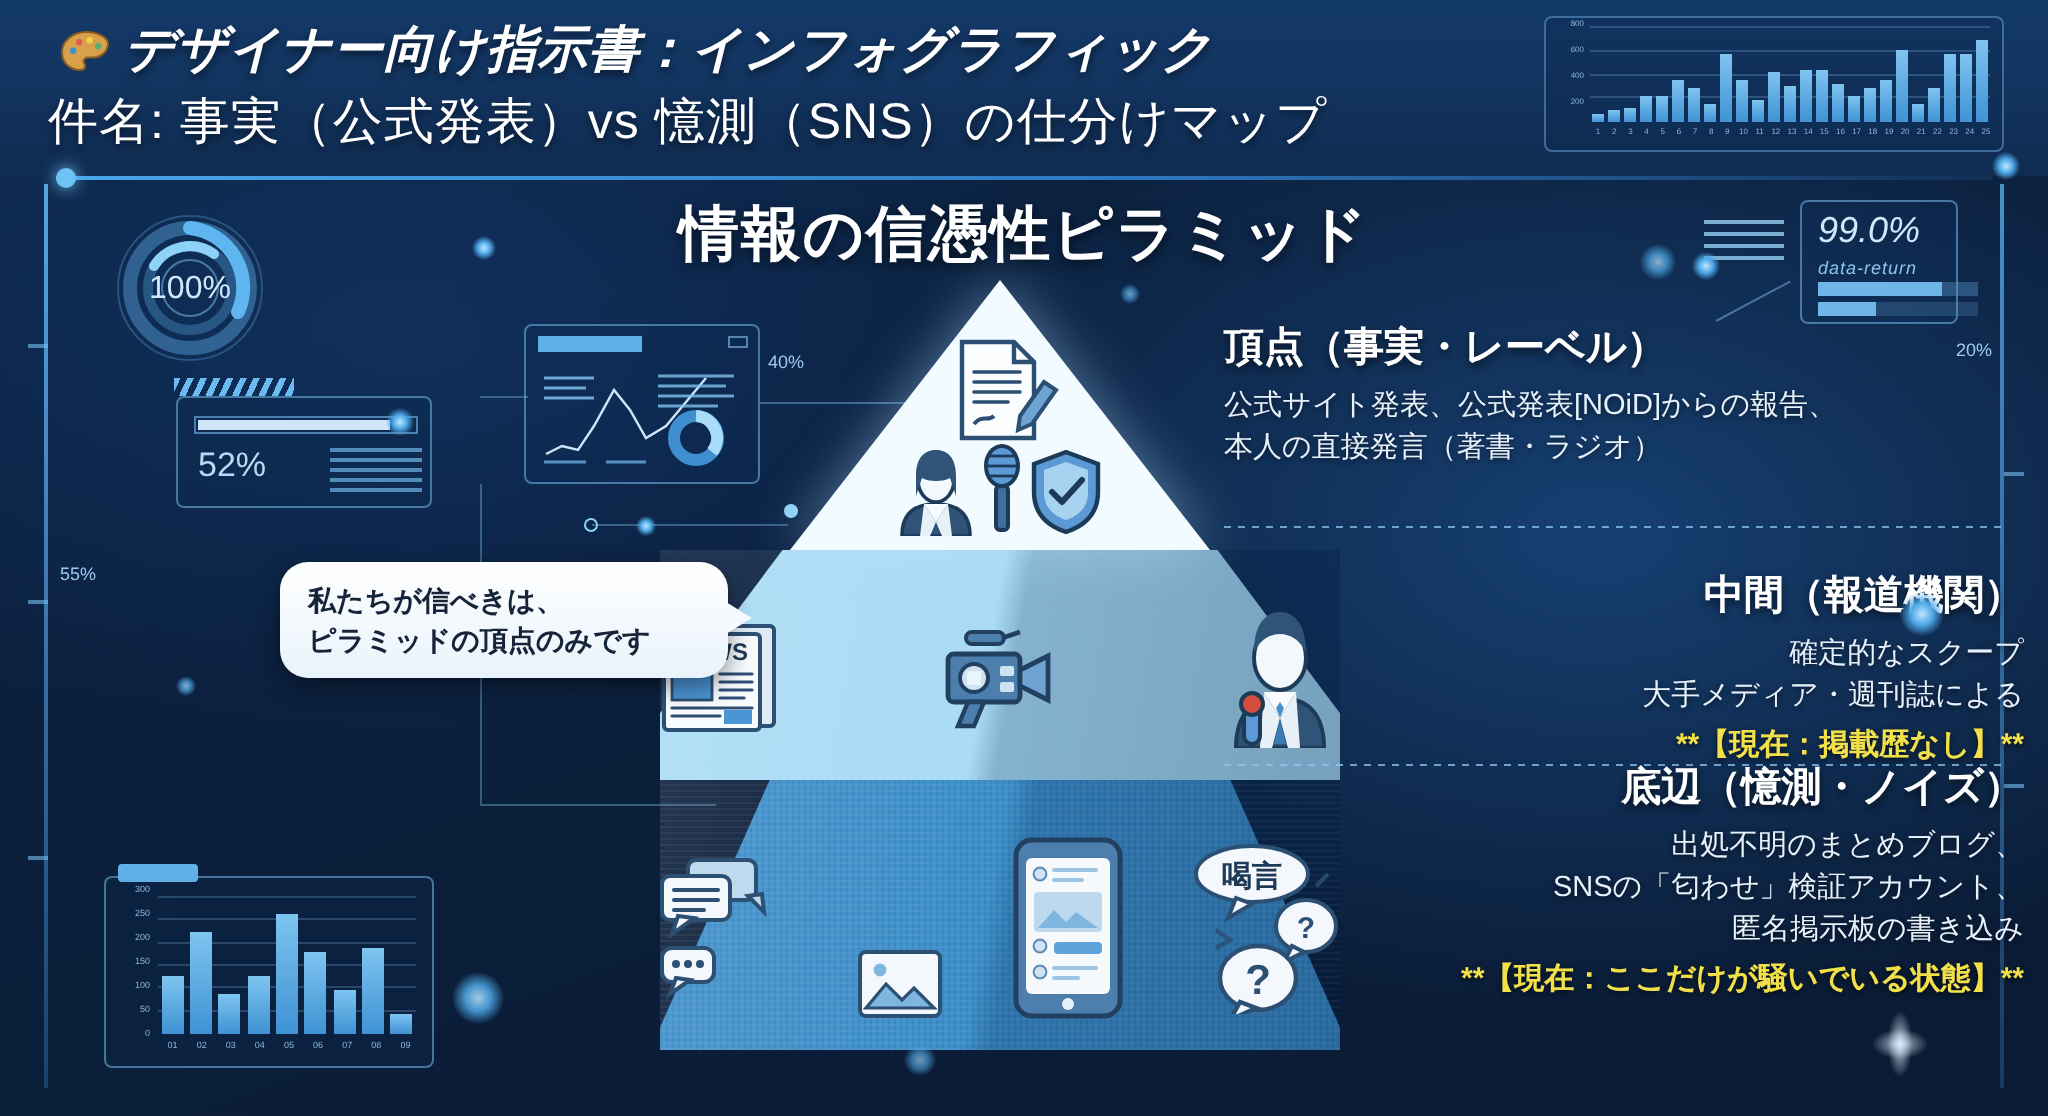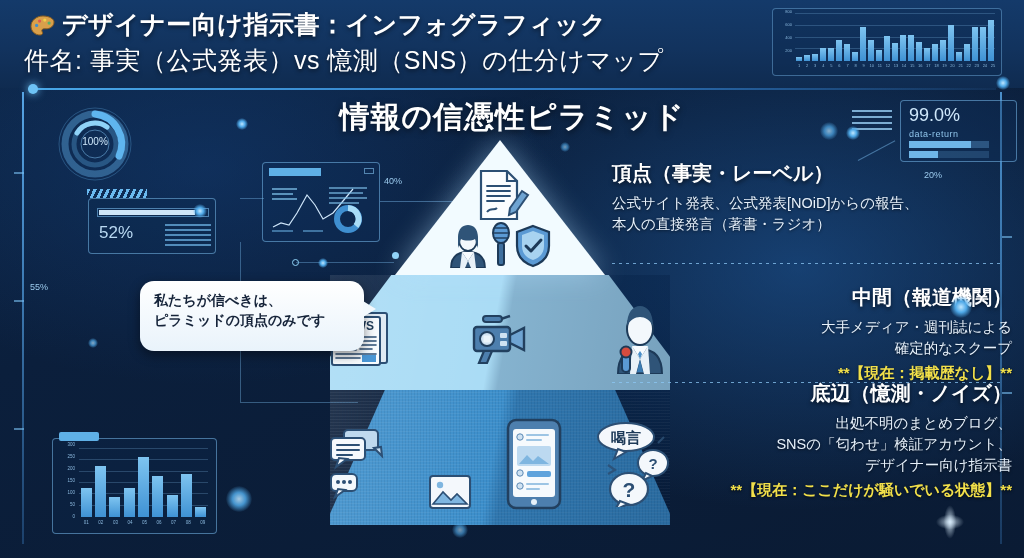--- a/index.html
+++ b/index.html
@@ -18,21 +18,21 @@
   }
   
   .hdr { position:absolute; left:0; top:0; width:1024px; height:88px;
          background:linear-gradient(180deg,#143a6a 0%,#12335e 55%,#0f2b50 100%); }
   .hdr-line { position:absolute; left:28px; top:88px; width:968px; height:2px;
               background:linear-gradient(90deg,#49a8e8,#2f79c2 55%,rgba(40,100,170,0.2)); }
   .hdr-dot { position:absolute; left:28px; top:84px; width:10px; height:10px;
              border-radius:50%; background:#6ec3f5; box-shadow:0 0 8px #6ec3f5; }
   .hdr-t1 { position:absolute; left:30px; top:8px; font-size:25px; font-weight:bold;
             color:#ffffff; letter-spacing:0.5px; white-space:nowrap;
-            text-shadow:0 2px 4px rgba(0,0,0,.55); }
+            text-shadow:0 2px 4px rgba(0,0,0,.55);font-style:italic; }
   .hdr-t2 { position:absolute; left:24px; top:44px; font-size:25px; font-weight:normal;
             color:#ffffff; letter-spacing:0.5px; white-space:nowrap;
             text-shadow:0 2px 4px rgba(0,0,0,.55); }
   .palette { display:inline-block; width:26px; height:22px; position:relative;
              vertical-align:-4px; margin-right:6px; }
   
   .frame-l { position:absolute; left:22px; top:92px; width:2px; height:452px;
              background:linear-gradient(180deg,rgba(90,170,235,.95),rgba(60,130,200,.35)); }
   .frame-r { position:absolute; left:1000px; top:92px; width:2px; height:452px;
              background:linear-gradient(180deg,rgba(90,170,235,.8),rgba(60,130,200,.3)); }
@@ -72,21 +72,21 @@
              text-shadow:0 2px 4px rgba(0,0,0,.6); }
   .info p  { font-size:14.5px; line-height:1.45; color:#e7f1fb;
              text-shadow:0 1px 3px rgba(0,0,0,.6); }
   .info .hl { color:#f2e04a; font-weight:bold; font-size:15px; margin-top:3px;
               text-shadow:0 1px 3px rgba(0,0,0,.7); }
   .ra { text-align:right; }
   .dotsep { position:absolute; height:1px; width:390px;
             background-image:linear-gradient(90deg,rgba(140,200,245,.75) 50%,transparent 50%);
             background-size:7px 1px; }
   
-  #bubble { position:absolute; left:140px; top:281px; width:224px; height:70px;
+  #bubble { position:absolute; left:140px; top:281px; width:224px; height:58px;
             background:linear-gradient(180deg,#ffffff,#e9f3fb); border-radius:14px;
             box-shadow:0 4px 12px rgba(0,0,0,.45); }
   #bubble .btxt { padding:9px 0 0 14px; font-size:14px; font-weight:bold;
                   line-height:1.45; color:#16243a; }
   #bubble:after { content:""; position:absolute; right:-12px; top:20px;
                   border-top:8px solid transparent; border-bottom:8px solid transparent;
                   border-left:13px solid #f3f9fd; }
   
   .hud { position:absolute; }
   .hud-label { font-size:9px; color:#8fc4ea; letter-spacing:.5px; }
@@ -199,21 +199,21 @@
 
   <div class="hud" style="left:56px; top:105px; width:78px; height:78px;">
     <svg width="78" height="78" viewBox="0 0 78 78">
       <circle cx="39" cy="39" r="36" fill="none" stroke="rgba(90,160,215,.35)" stroke-width="1"></circle>
       <circle cx="39" cy="39" r="30" fill="none" stroke="rgba(90,165,220,.45)" stroke-width="7"></circle>
       <path d="M39 9 A30 30 0 0 1 63 51" fill="none" stroke="#5fb5ef" stroke-width="7" stroke-linecap="round"></path>
       <circle cx="39" cy="39" r="21" fill="none" stroke="rgba(90,165,220,.35)" stroke-width="5"></circle>
       <path d="M21 28 A21 21 0 0 1 51 22" fill="none" stroke="#8fd2f7" stroke-width="5" stroke-linecap="round"></path>
       <circle cx="39" cy="39" r="14" fill="none" stroke="rgba(120,185,235,.55)" stroke-width="1"></circle>
     </svg>
-    <div style="position:absolute;left:0;top:31px;width:78px;text-align:center;font-size:10px;color:#cfe8fb;">100%</div>
+    <div style="position:absolute;left:0;top:31px;width:78px;text-align:center;font-size:16px;color:#cfe8fb;">100%</div>
   </div>
 
   <div class="hud panel-b" style="left:88px; top:198px; width:128px; height:56px; background:rgba(12,42,80,.28);">
     <div style="position:absolute;left:-2px;top:-10px;width:60px;height:9px;
                 background:repeating-linear-gradient(115deg,#6bbaf0 0 3px,transparent 3px 6px);"></div>
     <div style="position:absolute;left:8px;top:9px;width:112px;height:9px;border:1px solid rgba(120,185,235,.6);">
       <div style="position:absolute;left:1px;top:1px;width:96px;height:5px;background:#cfe6f8;"></div>
     </div>
     <div style="position:absolute;left:10px;top:24px;font-size:17px;color:#b9d9f2;">52%</div>
     <div style="position:absolute;left:76px;top:25px;width:46px;height:22px;
@@ -420,50 +420,50 @@
 
   <div class="info" style="top:160px;">
     <h3>頂点（事実・レーベル）</h3>
     <p>公式サイト発表、公式発表[NOiD]からの報告、</p>
     <p>本人の直接発言（著書・ラジオ）</p>
   </div>
   <div class="dotsep" style="left:612px; top:263px;"></div>
 
   <div class="info ra" style="top:284px;">
     <h3>中間（報道機関）</h3>
+    <p>確定的なスクープ</p>
     <p>大手メディア・週刊誌による</p>
-    <p>確定的なスクープ</p>
     <p class="hl">**【現在：掲載歴なし】**</p>
   </div>
   <div class="dotsep" style="left:612px; top:382px;"></div>
 
   <div class="info ra" style="top:380px;">
     <h3>底辺（憶測・ノイズ）</h3>
     <p>出処不明のまとめブログ、</p>
     <p>SNSの「匂わせ」検証アカウント、</p>
-    <p>デザイナー向け指示書</p>
+    <p>匿名掲示板の書き込み</p>
     <p class="hl">**【現在：ここだけが騒いでいる状態】**</p>
   </div>
 
   <div style="position:absolute;left:852px;top:110px;width:40px;height:22px;
               background:repeating-linear-gradient(180deg,#8fc4ea 0 2px,transparent 2px 6px);opacity:.85;"></div>
   <div class="glow" style="left:846px;top:126px;width:14px;height:14px;"></div>
   <div style="position:absolute;left:858px;top:160px;width:42px;height:1px;
               background:rgba(120,185,235,.5);transform:rotate(-28deg);transform-origin:left center;"></div>
-  <div class="hud panel-b" style="left:900px; top:100px; width:117px; height:62px; background:rgba(14,46,88,.35);">
+  <div class="hud panel-b" style="left:900px; top:100px; width:79px; height:62px; background:rgba(14,46,88,.35);font-style:italic;">
     <div style="position:absolute;left:8px;top:4px;font-size:18px;color:#cfe8fb;">99.0%</div>
     <div class="hud-label" style="position:absolute;left:8px;top:28px;">data-return</div>
     <div style="position:absolute;left:8px;top:40px;width:80px;height:7px;background:rgba(90,150,205,.4);">
       <div style="width:62px;height:7px;background:#6fb6e8;"></div>
     </div>
     <div style="position:absolute;left:8px;top:50px;width:80px;height:7px;background:rgba(90,150,205,.25);">
       <div style="width:29px;height:7px;background:#6fb6e8;"></div>
     </div>
   </div>
-  <div class="pct-axis" style="left:924px; top:170px;text-align:right;">20%</div>
+  <div class="pct-axis" style="left:978px; top:170px;text-align:right;">20%</div>
 
   <div class="hud panel-b" id="bl-chart" style="left:52px; top:438px; width:165px; height:96px; background:rgba(12,42,80,.30);">
     <div style="position:absolute;left:6px;top:-7px;width:40px;height:9px;border-radius:2px;background:#5fb0e6;"></div>
     <div style="position:absolute;left:26px;top:10px;right:8px;bottom:16px;" id="blc-plot">
         <div class="chartline" style="left: 0px; right: 0px; bottom: 16.6667%;"></div>
         <div class="chartline" style="left: 0px; right: 0px; bottom: 33.3333%;"></div>
         <div class="chartline" style="left: 0px; right: 0px; bottom: 50%;"></div>
         <div class="chartline" style="left: 0px; right: 0px; bottom: 66.6667%;"></div>
         <div class="chartline" style="left: 0px; right: 0px; bottom: 83.3333%;"></div>
         <div class="chartline" style="left: 0px; right: 0px; bottom: 100%;"></div>

